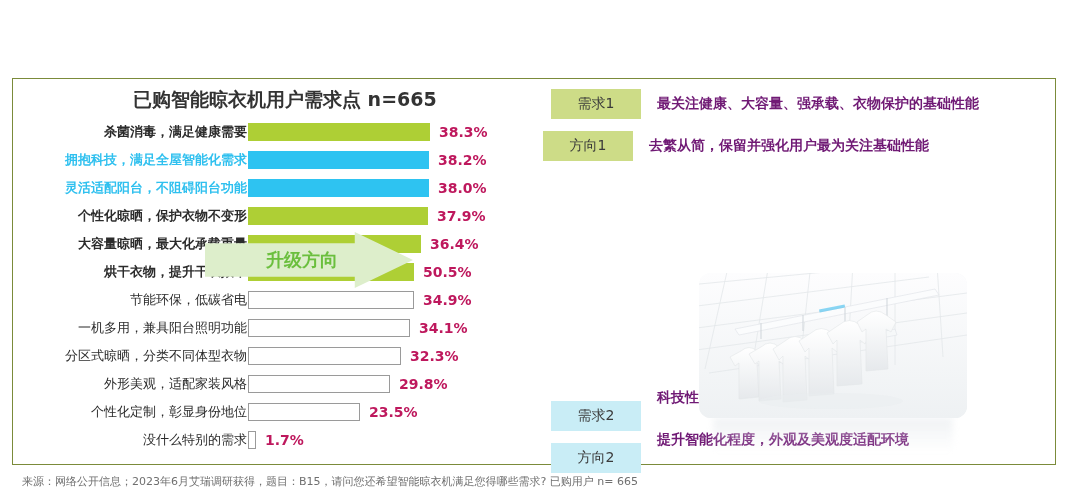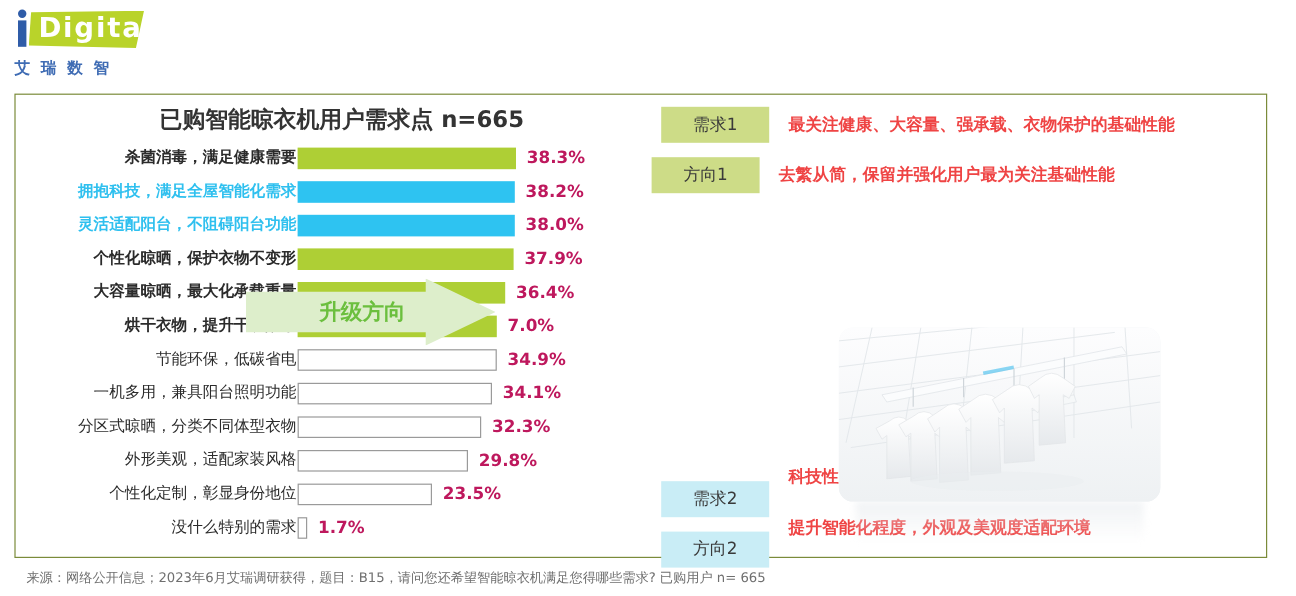--- a/index.html
+++ b/index.html
@@ -103,21 +103,21 @@
   .tag {
     width: 90px; height: 30px;
     display: flex; align-items: center; justify-content: center;
     font-size: 14px; color: #3a3a3a;
     font-family: "DejaVu Sans", "Liberation Sans", sans-serif;
   }
   .tag.olive { background: #cddc87; }
   .tag.sky   { background: #c9edf6; margin-top: 37px; }
   .callout-text {
     margin-left: 16px;
-    font-size: 14px; font-weight: 700; color: #ef4444;
+    font-size: 14px; font-weight: 700; color: #701a75;
     white-space: nowrap;
     font-family: "DejaVu Sans", "Liberation Sans", sans-serif;
   }
   .c1 { left: 18px; top: 10px; }
   .c2 { left: 10px; top: 52px; }
   .c3 { left: 18px; top: 285px; }
   .c4 { left: 18px; top: 327px; }
 
   
   .photo {
@@ -141,29 +141,20 @@
     font-size: 11px; color: #6f6f6f;
     font-family: "DejaVu Sans", "Liberation Sans", sans-serif;
     white-space: nowrap;
   }
 </style>
 </head>
 <body>
 
 <div class="slide">
 
-  <div class="logo">
-    <div class="logo-mark">
-      <div class="logo-i-dot"></div>
-      <div class="logo-i-stem"></div>
-      <div class="logo-plate"></div>
-      <div class="logo-word">Digital</div>
-    </div>
-    <div class="logo-cn">艾瑞数智</div>
-  </div>
 
   <div class="frame">
 
     <div class="chart">
       <div class="chart-title">已购智能晾衣机用户需求点  n=665</div>
       <div class="rows" id="chart-rows">
           <div class="row emph">
             <div class="row-label">杀菌消毒，满足健康需要</div>
             <div class="bar green" style="width: 182px;"></div>
             <div class="row-value" style="left: 426px;">38.3%</div>
@@ -184,21 +175,21 @@
             <div class="row-value" style="left: 424px;">37.9%</div>
           </div>
           <div class="row emph">
             <div class="row-label">大容量晾晒，最大化承载重量</div>
             <div class="bar green" style="width: 173px;"></div>
             <div class="row-value" style="left: 417px;">36.4%</div>
           </div>
           <div class="row emph">
             <div class="row-label">烘干衣物，提升干衣效率</div>
             <div class="bar green" style="width: 166px;"></div>
-            <div class="row-value" style="left: 410px;">7.0%</div>
+            <div class="row-value" style="left: 410px;">50.5%</div>
           </div>
           <div class="row">
             <div class="row-label">节能环保，低碳省电</div>
             <div class="bar hollow" style="width: 166px;"></div>
             <div class="row-value" style="left: 410px;">34.9%</div>
           </div>
           <div class="row">
             <div class="row-label">一机多用，兼具阳台照明功能</div>
             <div class="bar hollow" style="width: 162px;"></div>
             <div class="row-value" style="left: 406px;">34.1%</div>

